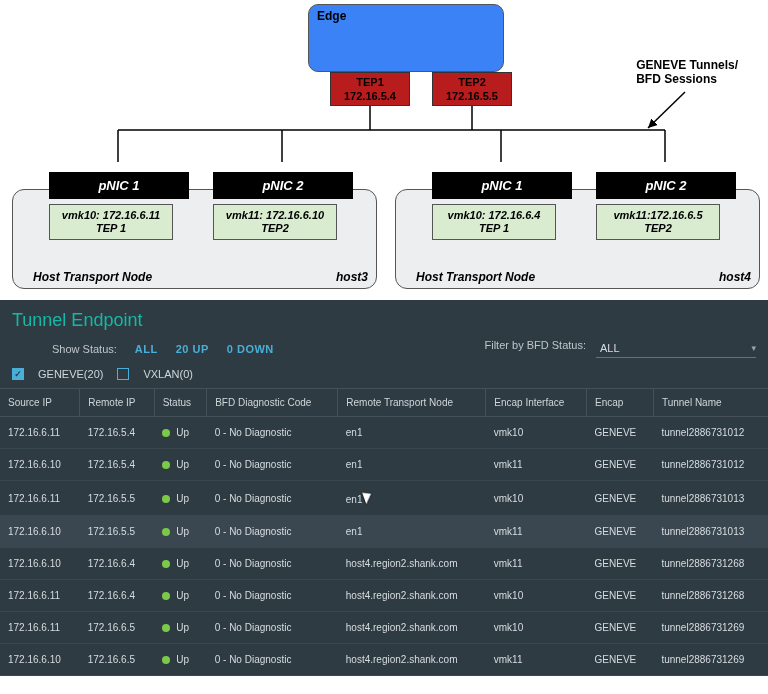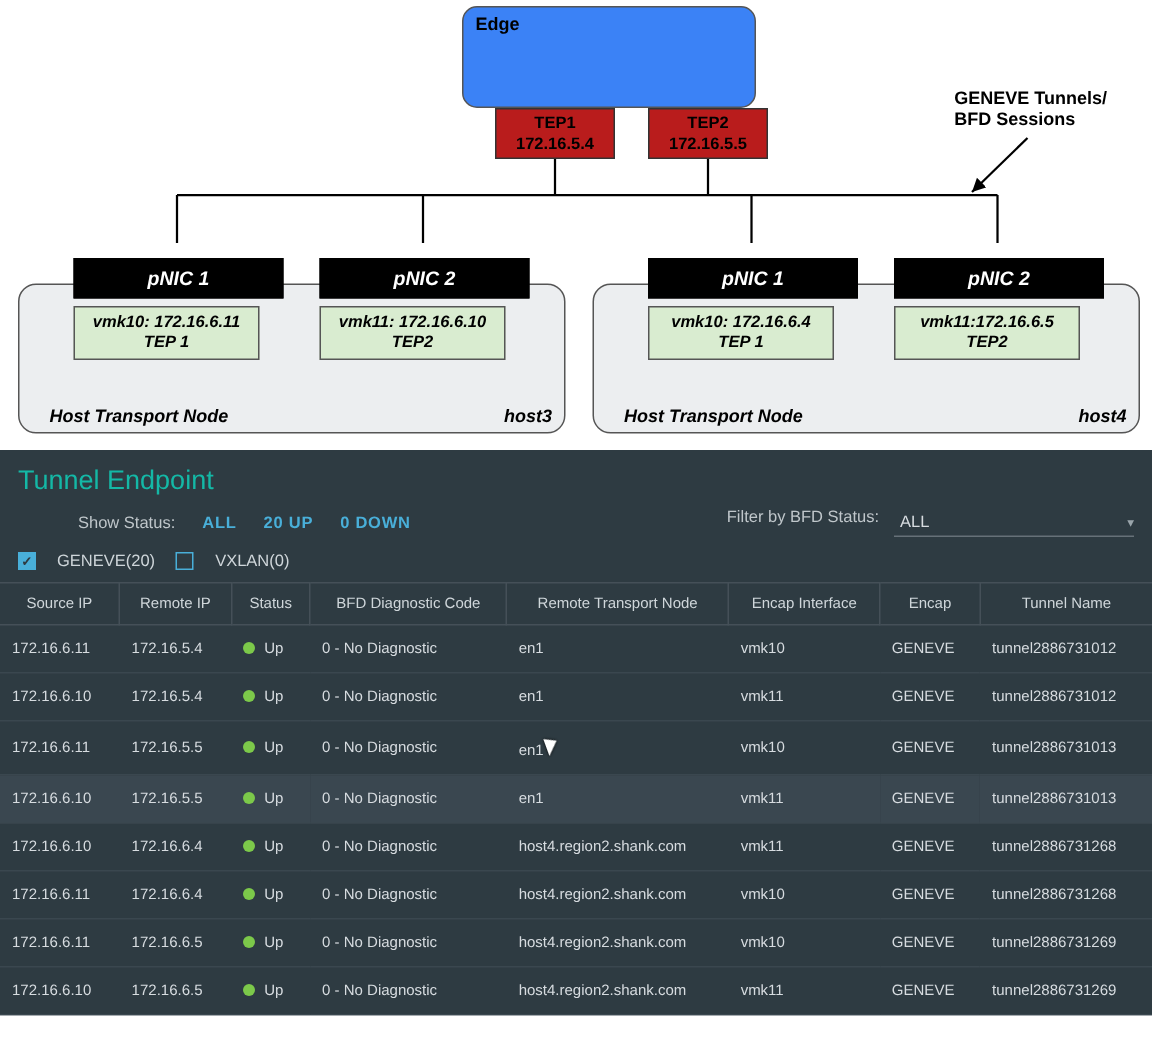--- a/index.html
+++ b/index.html
@@ -172,21 +172,21 @@
     color: #49afd9;
     background: #2e3b42;
   }
   .cbx.checked { background: #49afd9; color: #2e3b42; font-weight: bold;}
   table {
     width: 100%;
     border-collapse: collapse;
     font-size: 10px;
   }
   thead th {
-    text-align: center;
+    text-align: left;
     font-weight: normal;
     color: #cfd6da;
     padding: 8px 8px;
     border-top: 1px solid #455058;
     border-bottom: 1px solid #455058;
     border-right: 1px solid #455058;
     white-space: nowrap;
   }
   thead th:last-child { border-right: none; }
   tbody td {

